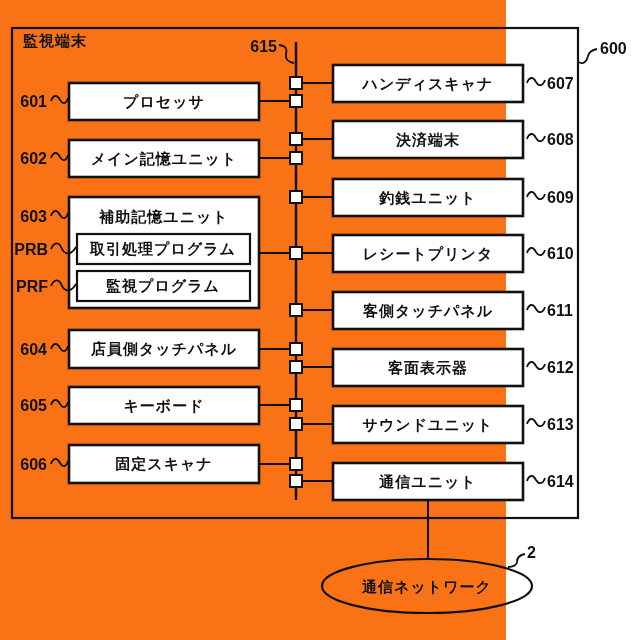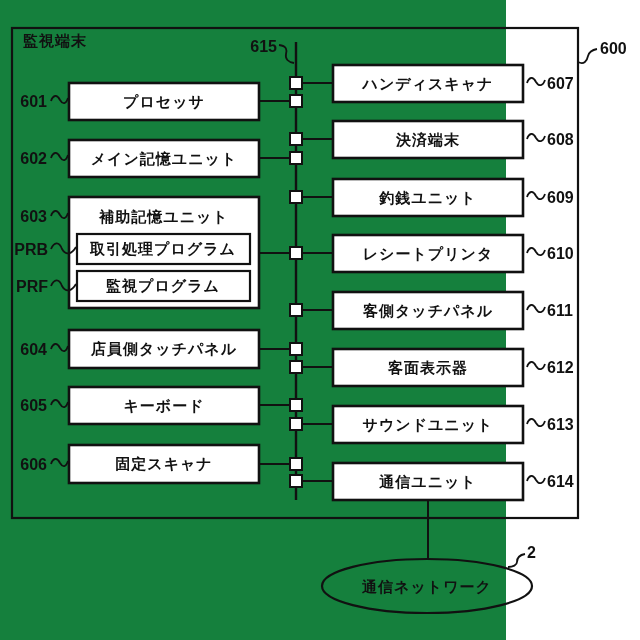--- a/index.html
+++ b/index.html
@@ -1,19 +1,19 @@
 <!DOCTYPE html>
 <html><head>
 <meta charset="utf-8">
 <style>
   html, body { margin: 0; padding: 0; background: #ffffff; }
   #stage {
     position: relative;
     width: 506px; height: 640px;
-    background: #15803d;
+    background: #f97316;
     font-family: "Liberation Sans", sans-serif;
   }
   svg { display: block; }
   .box   { fill: #ffffff; stroke: #111111; stroke-width: 2.6; }
   .inbox { fill: #ffffff; stroke: #111111; stroke-width: 2.2; }
   .outer { fill: none;    stroke: #111111; stroke-width: 2.2; }
   .wire  { fill: none;    stroke: #111111; stroke-width: 2; }
   .bus   { stroke-width: 2.4; }
   .sq    { fill: #ffffff; stroke: #111111; stroke-width: 2; }
   .squig { fill: none;    stroke: #111111; stroke-width: 1.8; }

